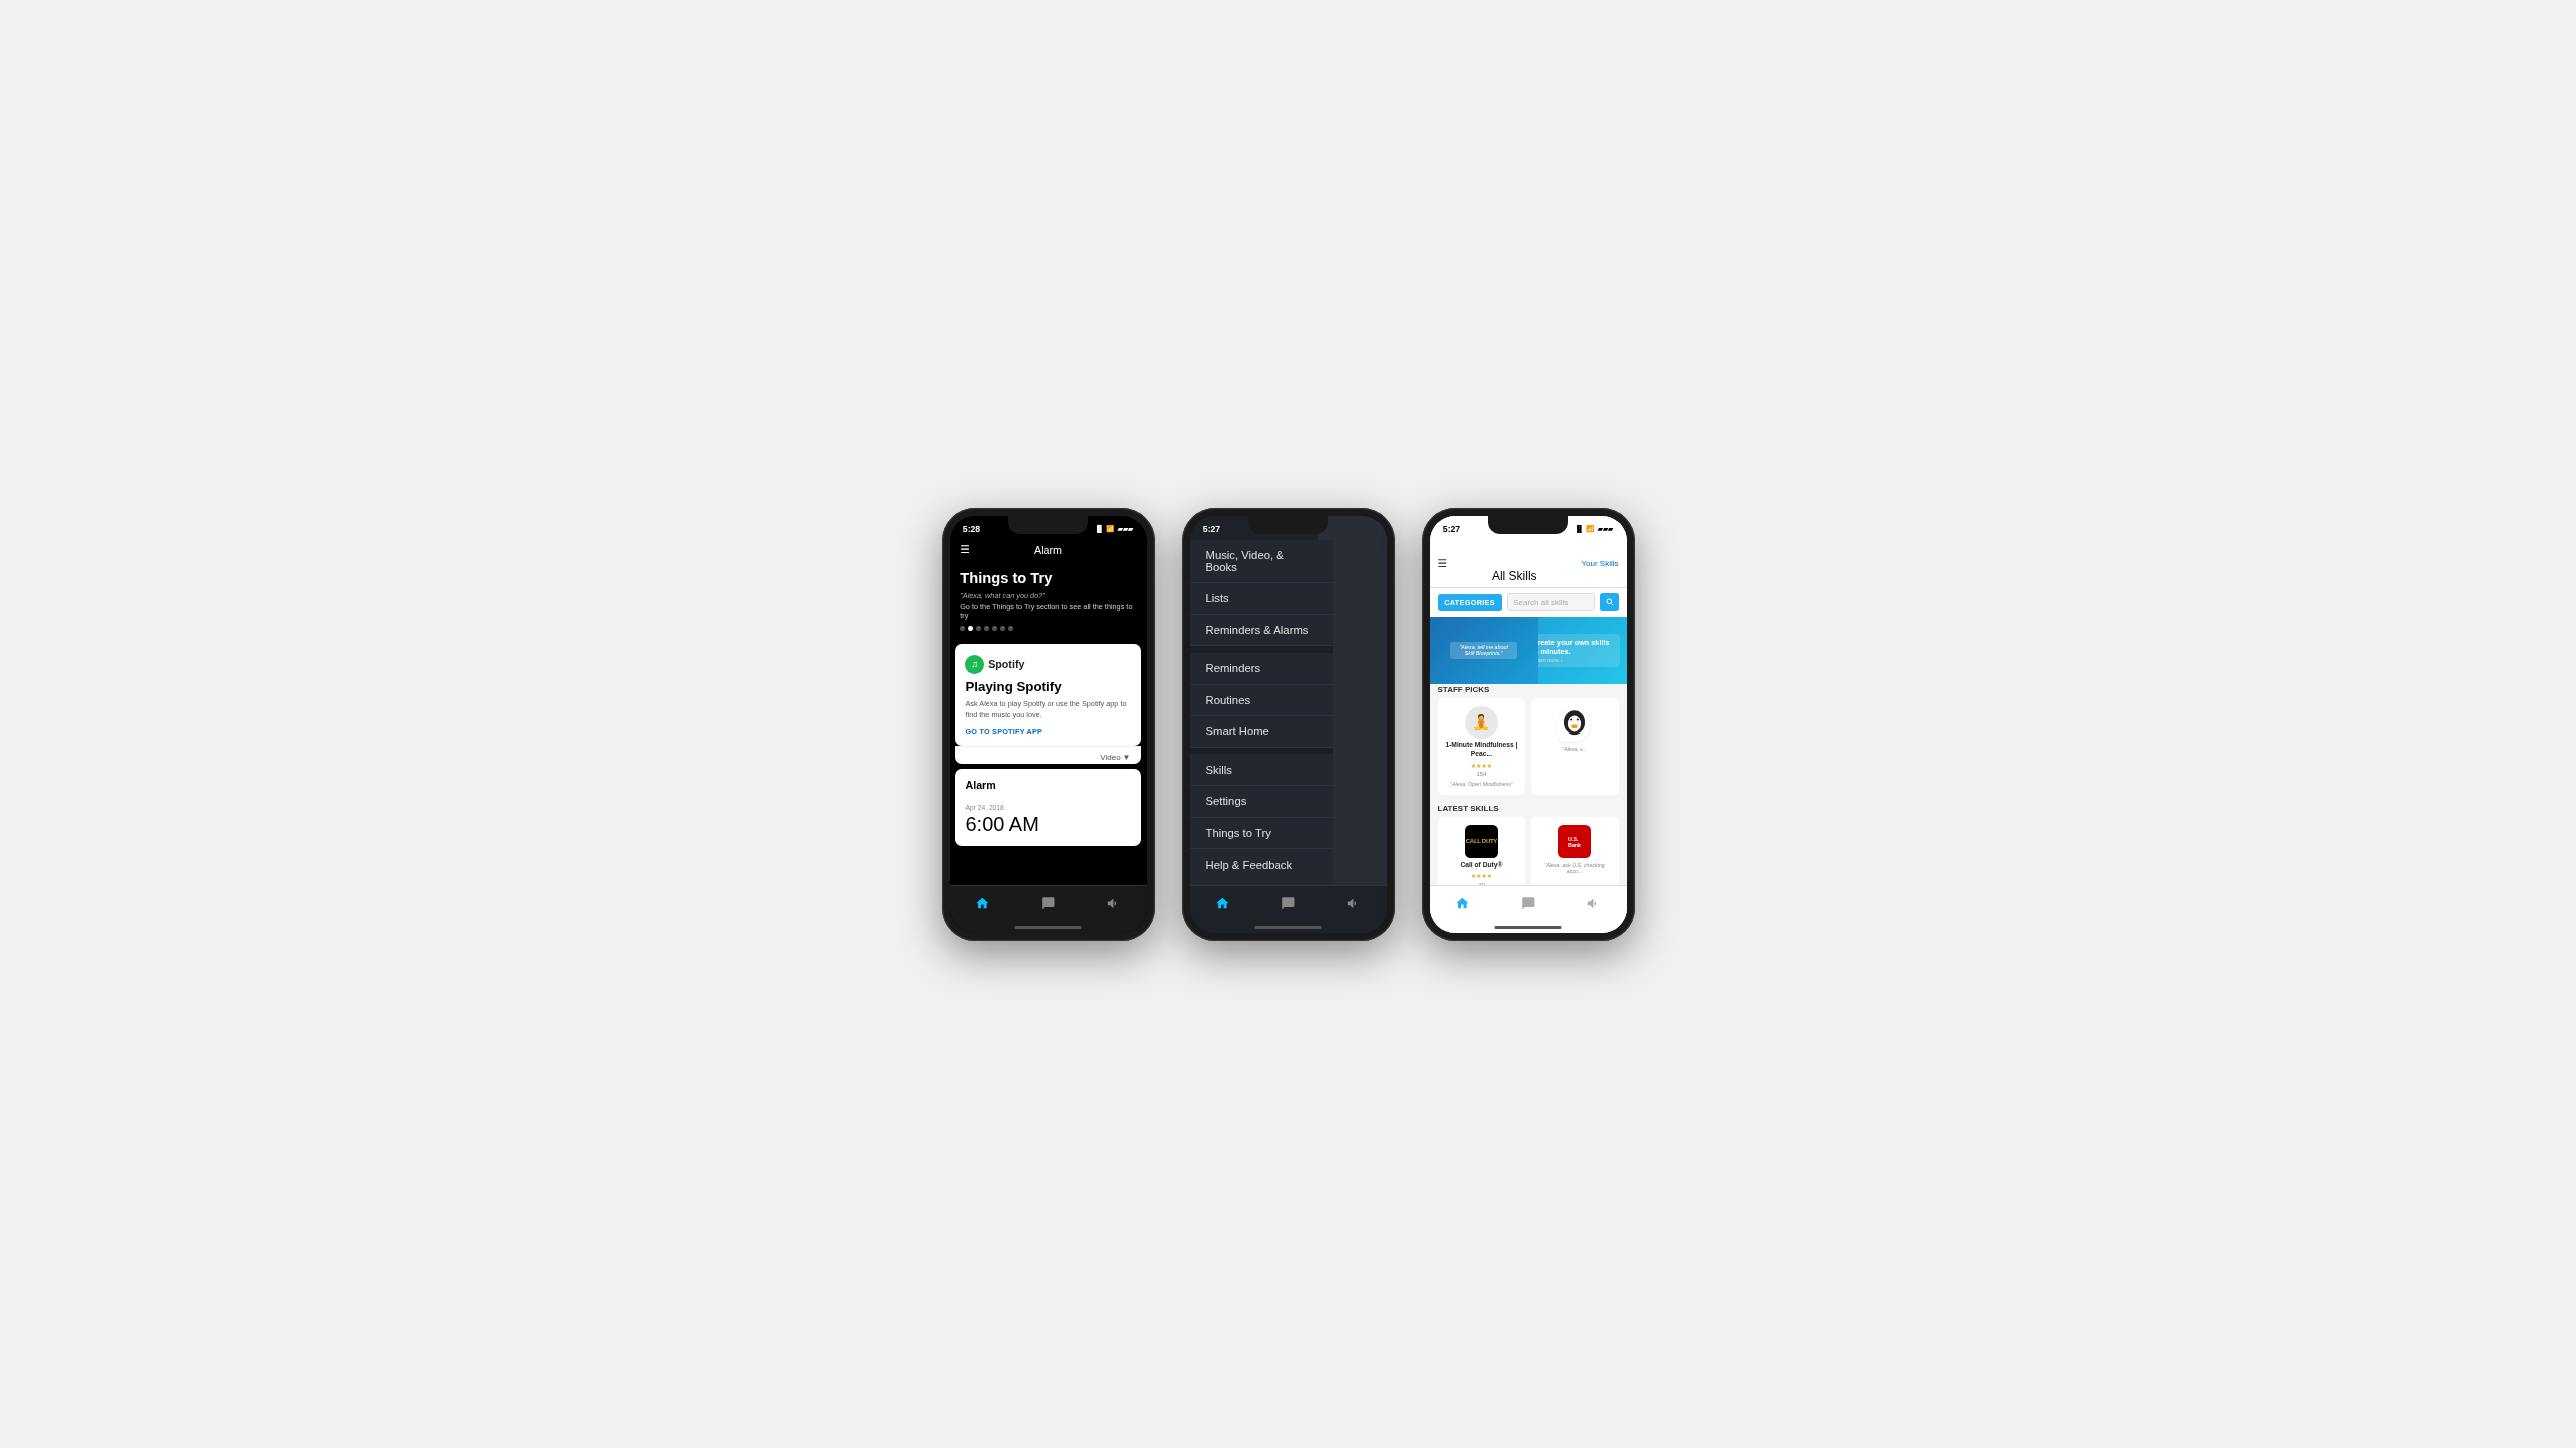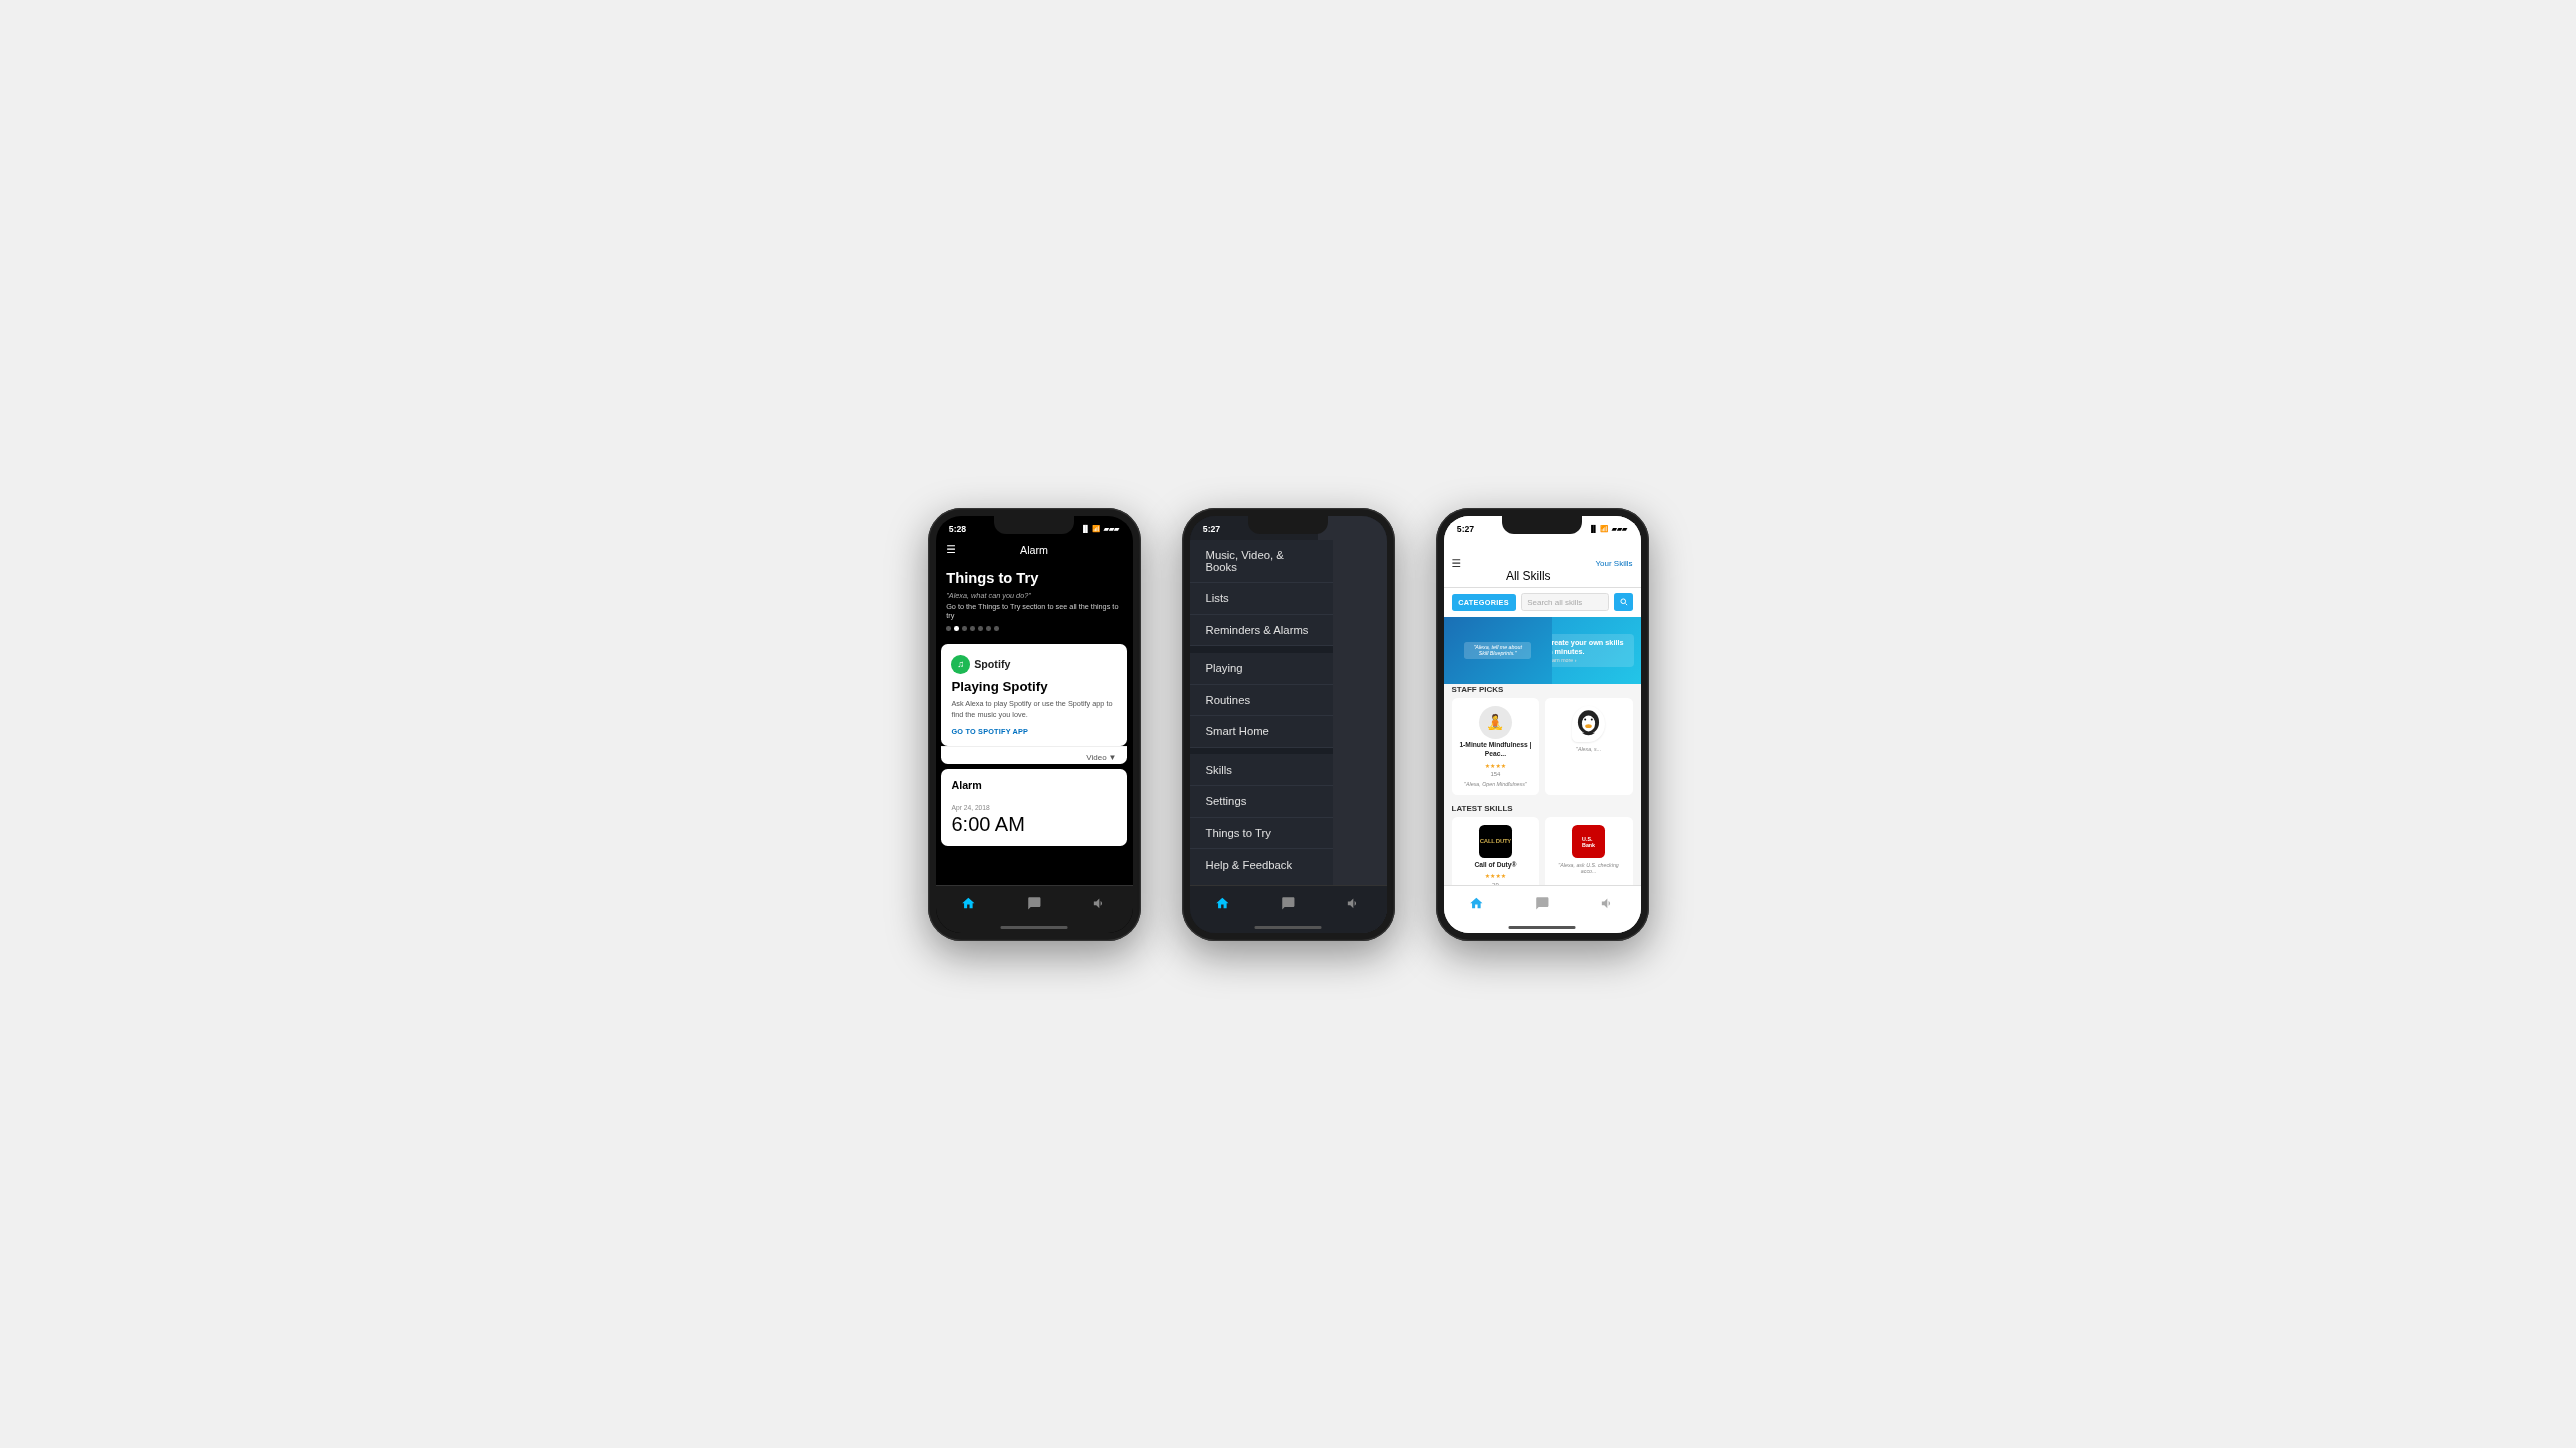--- a/index.html
+++ b/index.html
@@ -8,21 +8,21 @@
       display: flex;
       justify-content: center;
       align-items: center;
       min-height: 100vh;
       font-family: -apple-system, BlinkMacSystemFont, 'Segoe UI', sans-serif;
       padding: 13.3px;
     }
 
     .phones-container {
       display: flex;
-      gap: 41px;
+      gap: 27px;
       align-items: flex-start;
       justify-content: center;
     }
 
     
     .phone {
       width: 213px;
       height: 433px;
       background: #1a1a1a;
       border-radius: 33px;
@@ -679,21 +679,21 @@
         </div>
       </div>
 
       <div class="bg-screen"></div>
 
       <div class="menu-panel">
         <div class="menu-item">Music, Video, &amp; Books</div>
         <div class="menu-item">Lists</div>
         <div class="menu-item">Reminders &amp; Alarms</div>
         <div class="menu-spacer"></div>
-        <div class="menu-item">Playing</div>
+        <div class="menu-item">Reminders</div>
         <div class="menu-item">Routines</div>
         <div class="menu-item">Smart Home</div>
         <div class="menu-spacer"></div>
         <div class="menu-item">Skills</div>
         <div class="menu-item">Settings</div>
         <div class="menu-item">Things to Try</div>
         <div class="menu-item">Help &amp; Feedback</div>
       </div>
 
       <div class="bottom-tab-bar">

